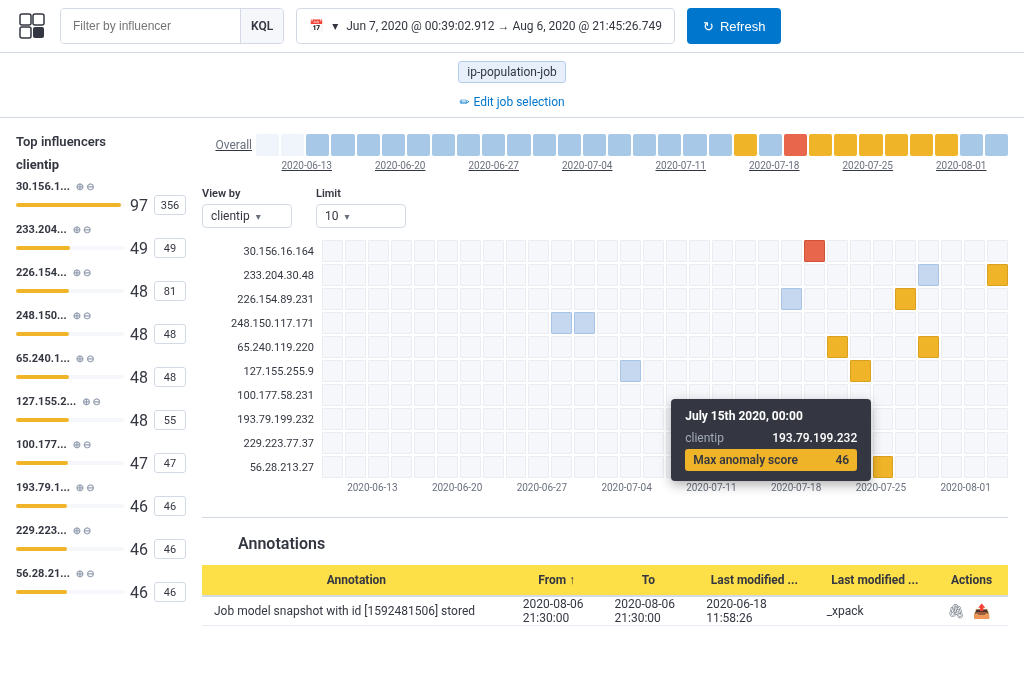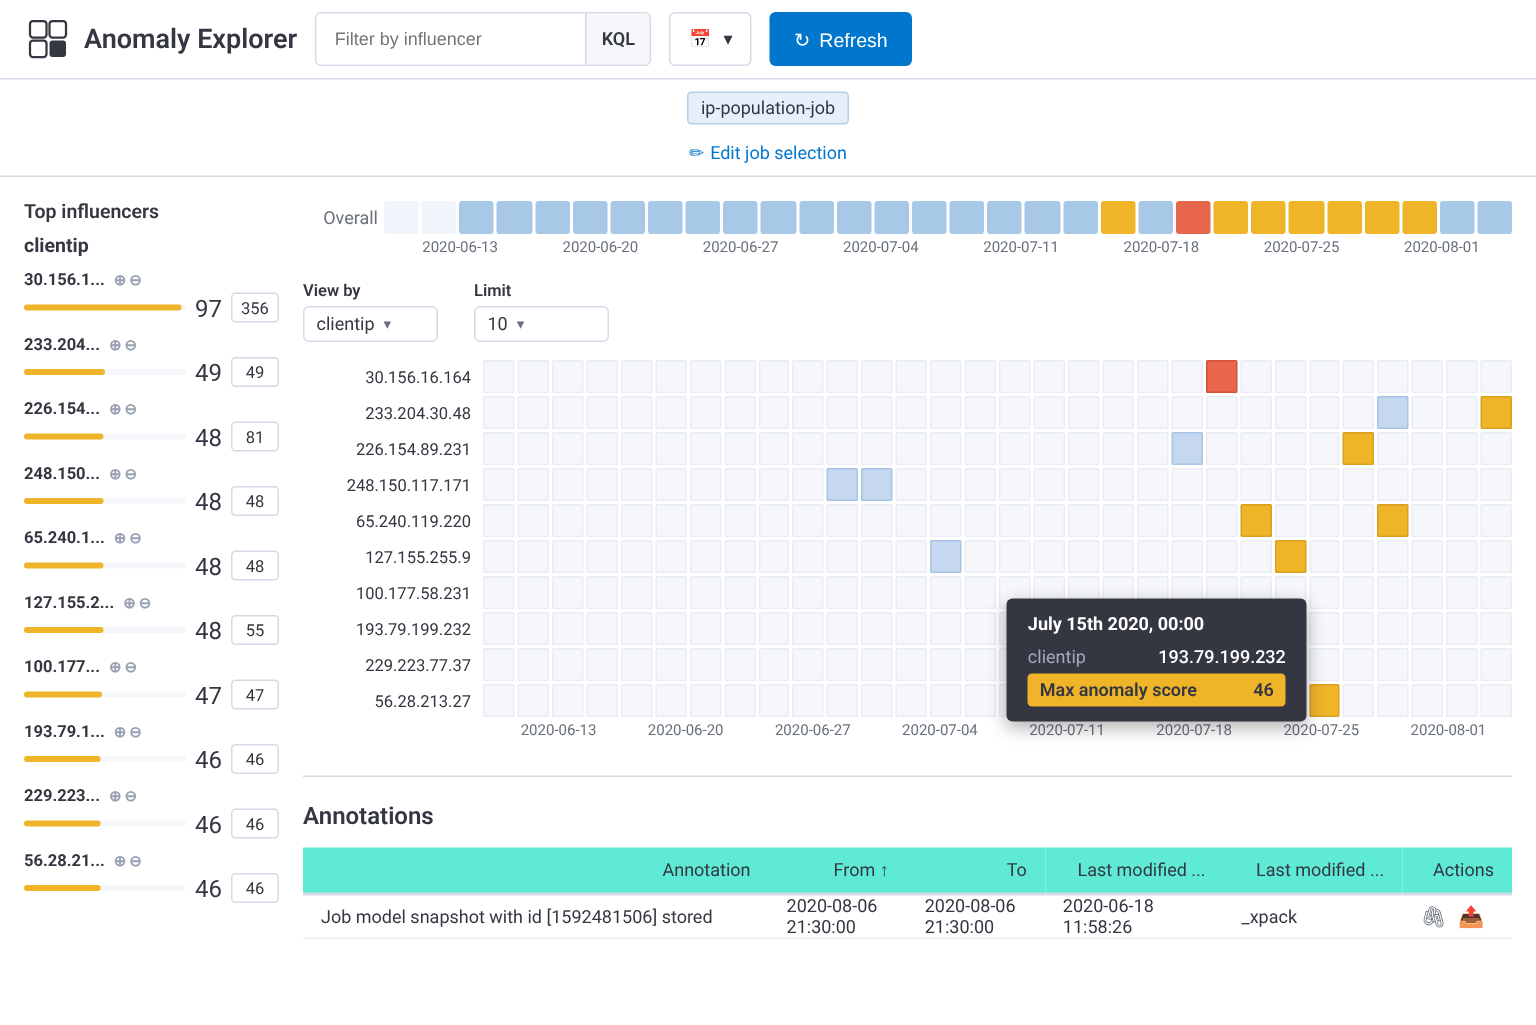--- a/index.html
+++ b/index.html
@@ -69,21 +69,21 @@
       width: 32px; height: 20px; border: 1px solid #d3dae6; border-radius: 3px;
       display: flex; align-items: center; justify-content: center;
       font-size: 11px; color: #343741; background: #fff;
     }
 
     
     .right-panel { flex: 1; }
     .right-title { font-size: 13px; font-weight: 600; margin-bottom: 8px; }
 
     
-    .timeline-section { margin-bottom: 16px; }
+    .timeline-section { margin-bottom: 16px; text-decoration: underline; }
     .overall-label { font-size: 12px; color: #69707d; width: 50px; text-align: right; margin-right: 4px; }
     .timeline-overall { display: flex; gap: 2px; flex: 1; }
     .tl-cell {
       height: 22px; flex: 1; border-radius: 2px;
     }
     .tl-dates { display: flex; margin-left: 58px; }
     .tl-date-label { font-size: 10px; color: #69707d; flex: 1; text-align: center; }
 
     
     .controls-row { display: flex; align-items: flex-end; gap: 24px; margin-bottom: 12px; margin-top: 8px; }
@@ -127,25 +127,25 @@
     .tooltip-key { color: #a2abba; }
     .tooltip-val { color: #fff; font-weight: 500; }
     .tooltip-score-row {
       display: flex; align-items: center; justify-content: space-between;
       background: #f0b429; color: #343741; padding: 4px 8px; border-radius: 3px;
       margin-top: 4px; font-weight: 600;
     }
 
     
     .annotations-section { margin-top: 24px; padding-top: 16px; border-top: 1px solid #d3dae6; }
-    .ann-title { font-size: 16px; font-weight: 600; margin-bottom: 12px; }
+    .ann-title { font-size: 16px; font-weight: 600; margin-bottom: 12px; margin-left: 36px; }
     .ann-table { width: 100%; border-collapse: collapse; }
     .ann-table th {
-      text-align: right; font-size: 12px; font-weight: 400; color: #343741;
-      padding: 8px 12px; border-bottom: 2px solid #d3dae6; background: #5eead4;
+      text-align: center; font-size: 12px; font-weight: 700; color: #343741;
+      padding: 8px 12px; border-bottom: 2px solid #d3dae6; background: #fde047;
     }
     .ann-table td {
       padding: 0 12px; font-size: 12px; border-bottom: 1px solid #e9edf3;
       color: #343741;
     }
     .action-icons { display: flex; gap: 8px; color: #69707d; }
     .action-icons span { cursor: pointer; font-size: 14px; }
   </style>
 </head>
 <body>
@@ -154,31 +154,31 @@
   <div class="header-logo">
     <div class="logo-icon">
       <svg width="28" height="28" viewBox="0 0 28 28">
         <rect x="2" y="2" width="11" height="11" rx="2" fill="none" stroke="#343741" stroke-width="1.5"></rect>
         <rect x="15" y="2" width="11" height="11" rx="2" fill="none" stroke="#343741" stroke-width="1.5"></rect>
         <rect x="2" y="15" width="11" height="11" rx="2" fill="none" stroke="#343741" stroke-width="1.5"></rect>
         <rect x="15" y="15" width="11" height="11" rx="2" fill="#343741"></rect>
         <path d="M6 8 L10 8 M8 6 L8 10" stroke="#fff" stroke-width="1.2" fill="none"></path>
       </svg>
     </div>
-    <span class="app-title">Anomaly Explorer</span>
   </div>
 
   <div class="filter-bar">
     <input class="filter-input" type="text" placeholder="Filter by influencer" style="">
     <div class="kql-badge">KQL</div>
   </div>
 
   <div class="date-picker">
     <span>📅</span>
     <span>▾</span>
+    <span>Jun 7, 2020 @ 00:39:02.912 → Aug 6, 2020 @ 21:45:26.749</span>
   </div>
 
   <button class="refresh-btn">
     <span>↻</span>
     <span>Refresh</span>
   </button>
 </div>
 
 <div class="job-bar">
   <span class="job-tag">ip-population-job</span>

